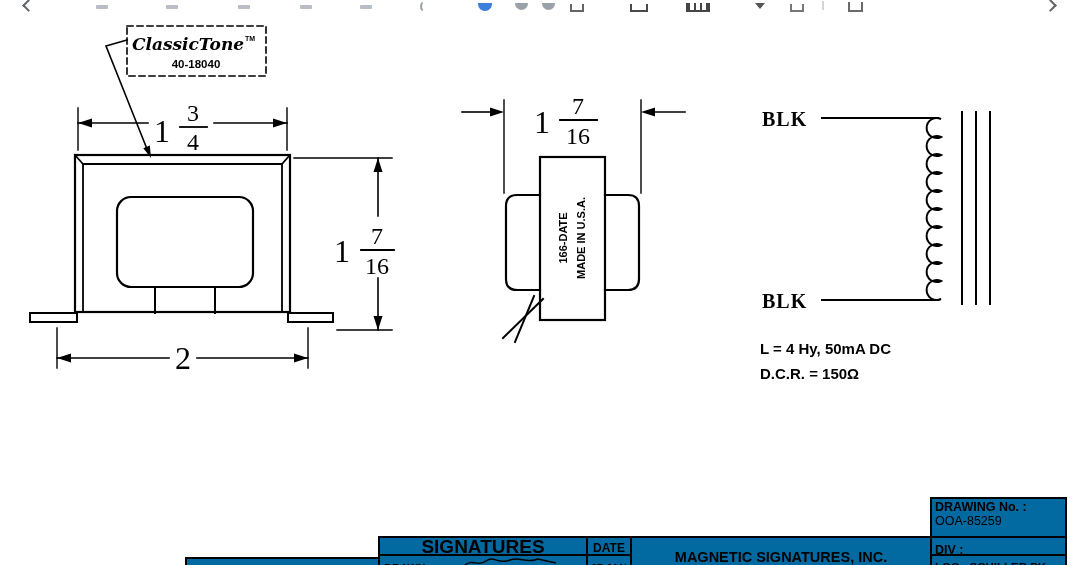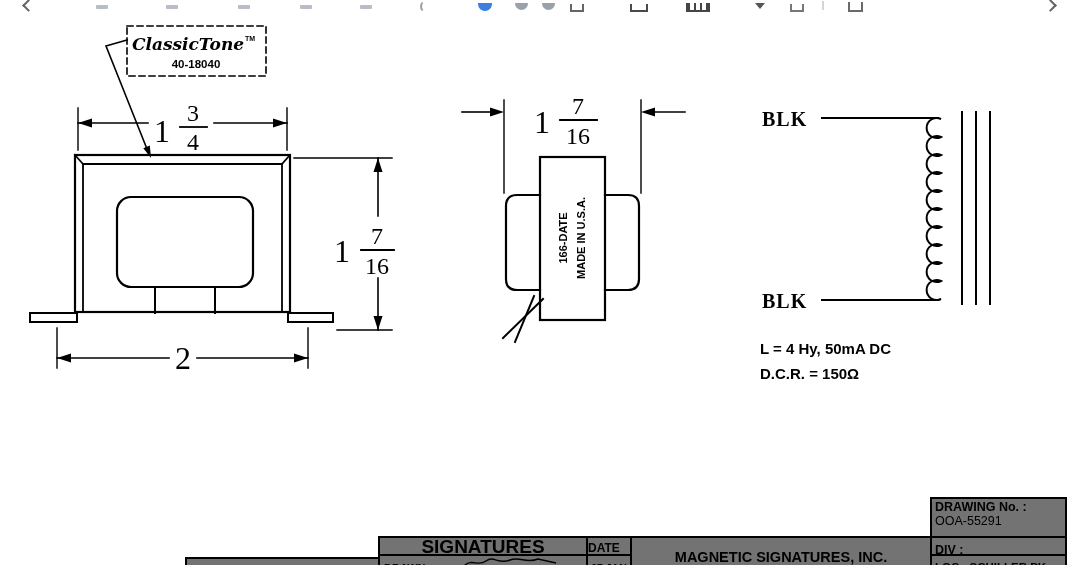--- a/index.html
+++ b/index.html
@@ -2,21 +2,21 @@
 <html><head>
 <meta charset="utf-8">
 <style>
   html,body{margin:0;padding:0;background:#fff;}
   #screen{position:relative;width:1068px;height:565px;background:#fff;overflow:hidden;
           font-family:"Liberation Sans",sans-serif;}
   
   .toolbar{position:absolute;top:0;left:0;width:1068px;height:11px;background:#fff;z-index:5;}
   .toolbar .ic{position:absolute;}
   
-  .tbx{position:absolute;box-sizing:border-box;border:2px solid #000;background:#737373;overflow:hidden;white-space:nowrap;}
+  .tbx{position:absolute;box-sizing:border-box;border:2px solid #000;background:#0369a1;overflow:hidden;white-space:nowrap;}
   .b{font-weight:bold;}
   svg text{fill:#000;}
 </style>
 </head>
 <body>
 
 <div id="screen">
 
   <div class="toolbar">
     <div class="ic" style="left:24px;top:1px;width:7px;height:7px;border-left:2px solid #5f6368;border-bottom:2px solid #5f6368;transform:rotate(45deg);"></div>
@@ -154,36 +154,36 @@
         <line x1="976" y1="112" x2="976" y2="304"></line>
         <line x1="990" y1="112" x2="990" y2="304"></line>
       </g>
       <text x="760" y="354" font-family="Liberation Sans, sans-serif" font-weight="bold" font-size="15">L = 4 Hy, 50mA DC</text>
       <text x="760" y="379" font-family="Liberation Sans, sans-serif" font-weight="bold" font-size="15">D.C.R. = 150Ω</text>
     </g>
   </svg>
 
   <div class="tbx" style="left:930px;top:497px;width:137px;height:41px;padding:1px 3px;">
     <div class="b" style="font-size:12.5px;">DRAWING No. :</div>
-    <div style="font-size:12.5px;">OOA-55291</div>
+    <div style="font-size:12.5px;">OOA-85259</div>
   </div>
 
   <div class="tbx" style="left:930px;top:536px;width:137px;height:20px;padding:2px 3px;">
     <span class="b" style="font-size:12.5px;">DIV :</span>
   </div>
 
   <div class="tbx" style="left:930px;top:554px;width:137px;height:14px;padding:1px 3px;">
     <span class="b" style="font-size:11.5px;">LOC :   SCHILLER PK</span>
   </div>
 
   <div class="tbx" style="left:378px;top:536px;width:210px;height:20px;text-align:center;">
     <span class="b" style="font-size:19px;line-height:17px;">SIGNATURES</span>
   </div>
 
-  <div class="tbx" style="left:586px;top:536px;width:46px;height:20px;text-align:left;">
+  <div class="tbx" style="left:586px;top:536px;width:46px;height:20px;text-align:center;">
     <span class="b" style="font-size:12px;line-height:17px;">DATE</span>
   </div>
 
   <div class="tbx" style="left:630px;top:536px;width:302px;height:31px;text-align:center;padding-top:10px;">
     <span class="b" style="font-size:14.5px;">MAGNETIC SIGNATURES, INC.</span>
   </div>
 
   <div class="tbx" style="left:378px;top:554px;width:210px;height:14px;padding:2px 4px 0 4px;">
     <span class="b" style="font-size:11px;">DRAWN :</span>
     <svg width="110" height="11" style="position:absolute;left:80px;top:0;">

